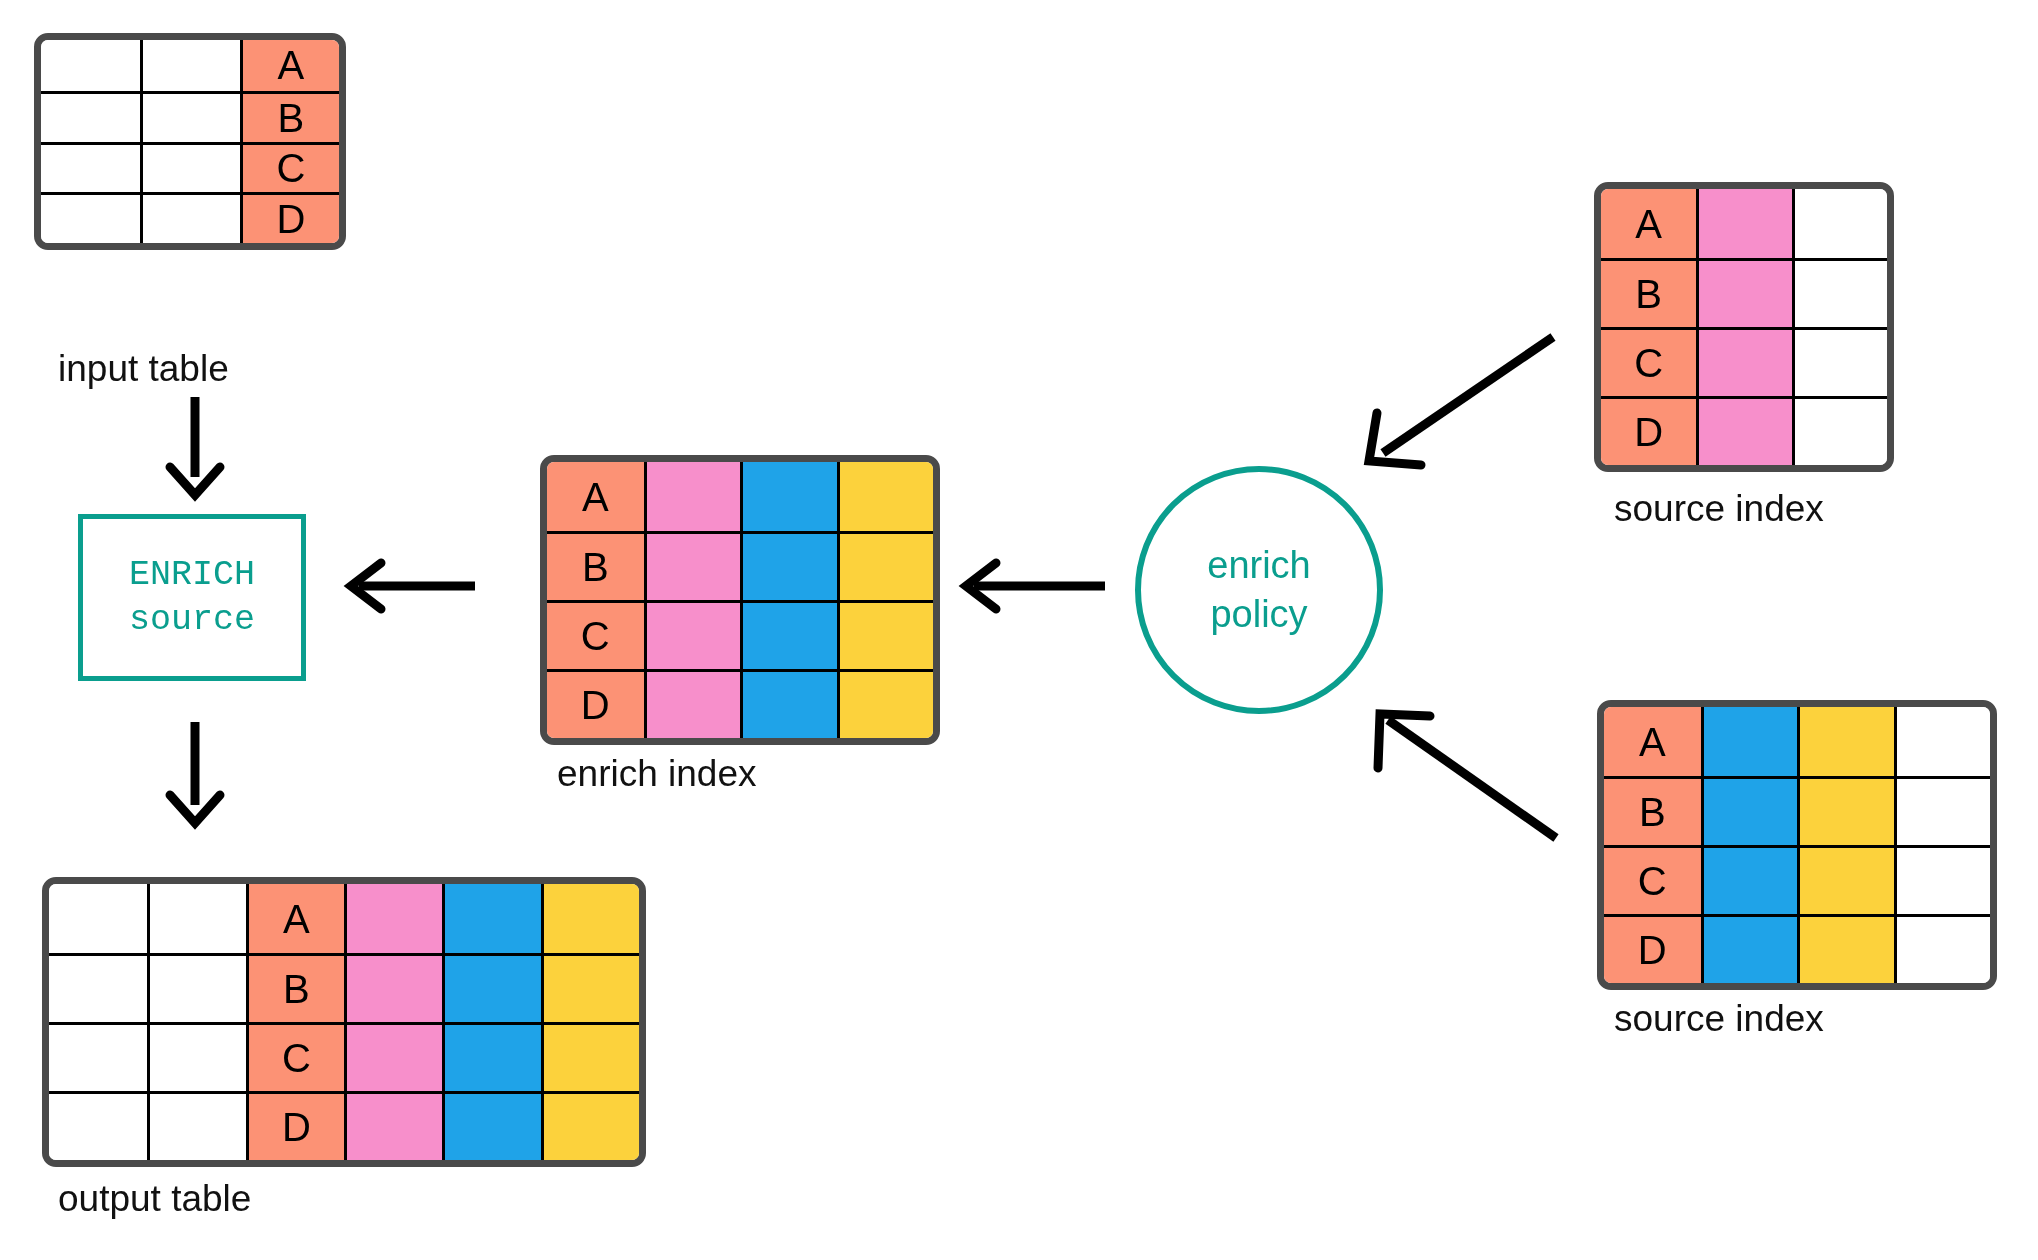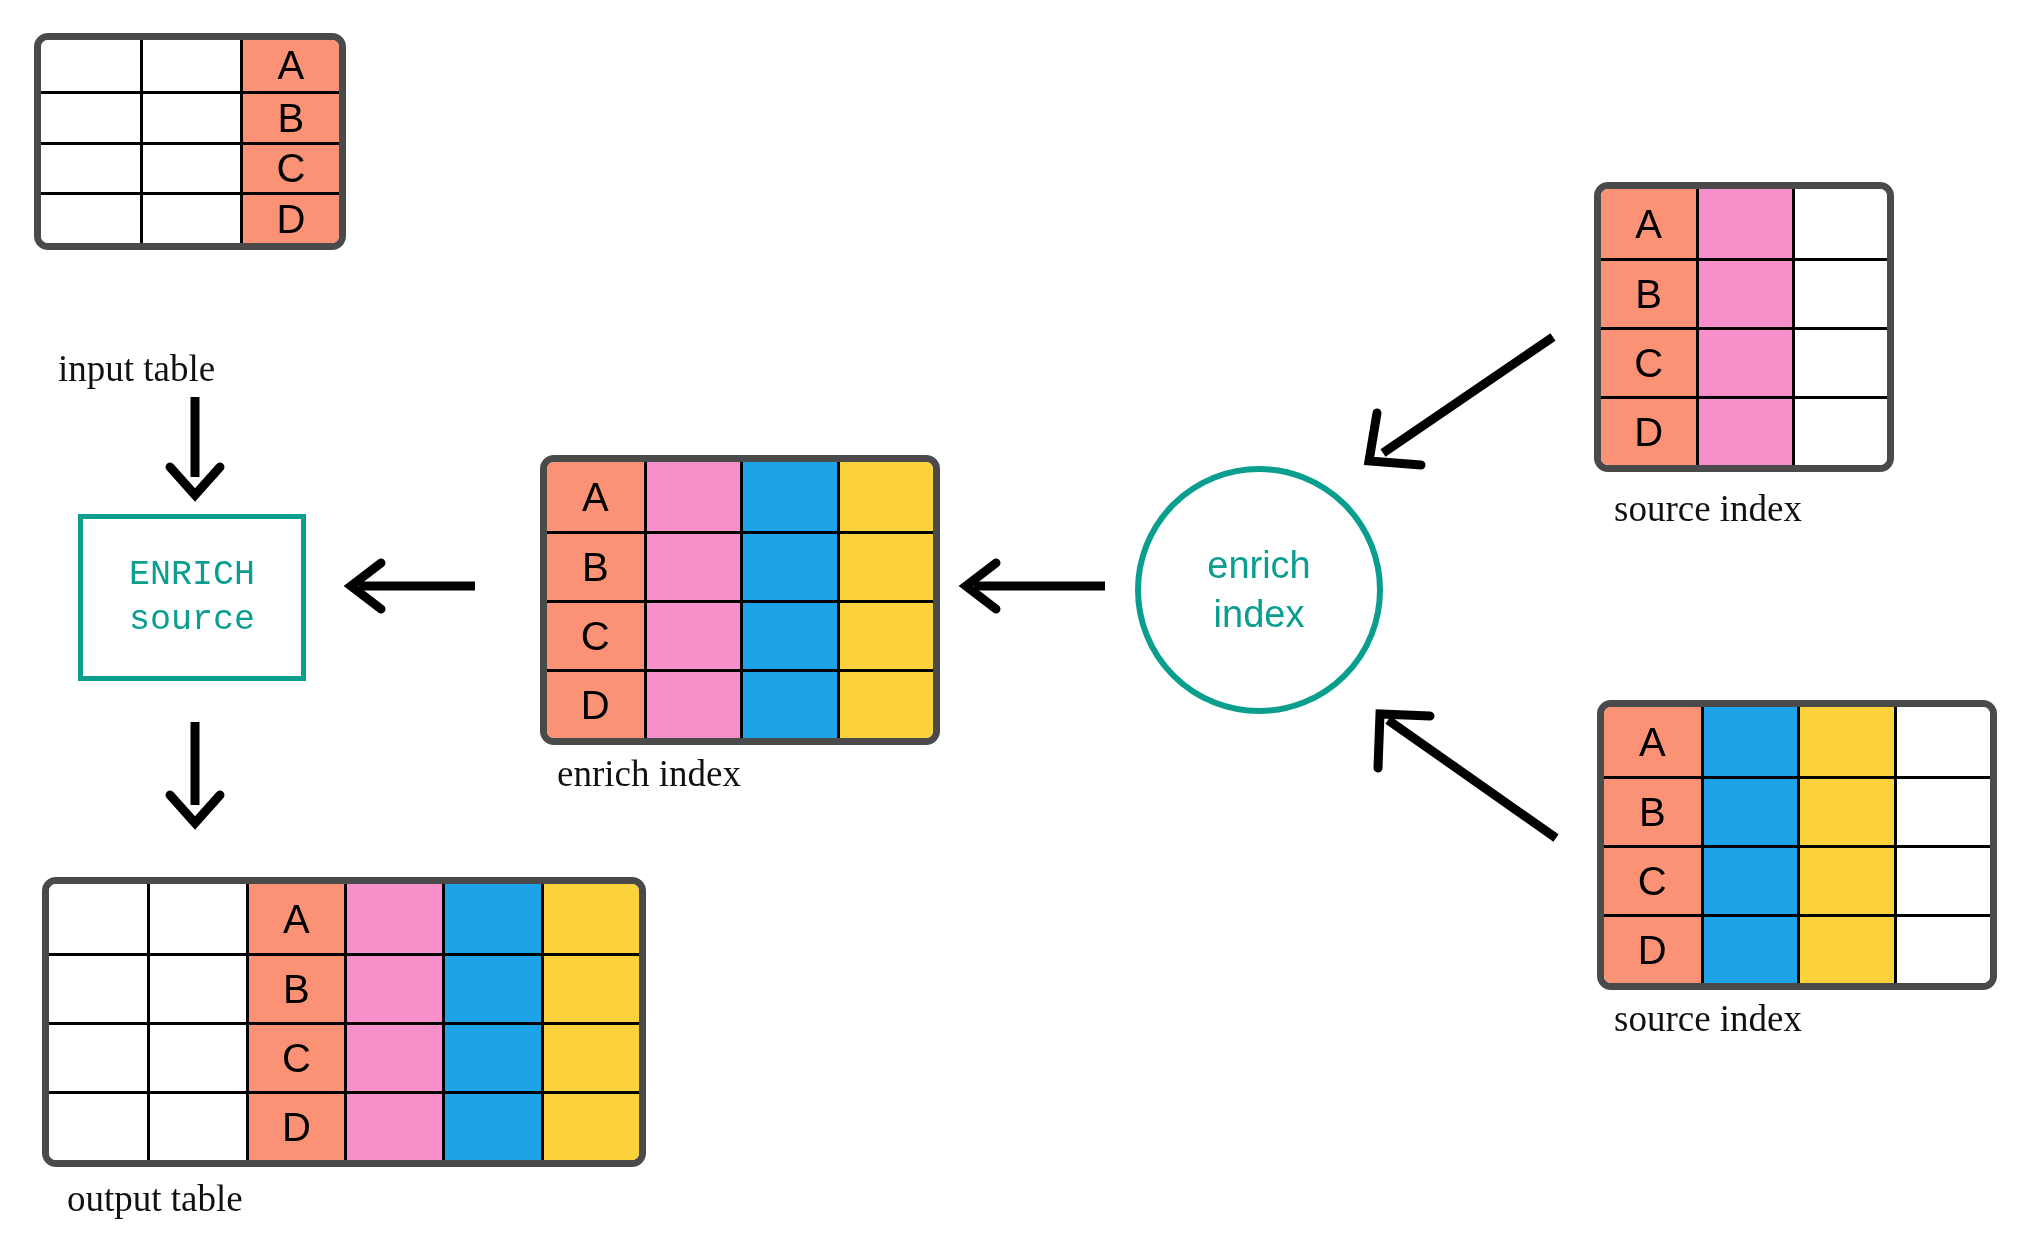--- a/index.html
+++ b/index.html
@@ -42,21 +42,21 @@
     font-family: "Liberation Sans", sans-serif;
     line-height: 1;
   }
   .tcell + .tcell {
     border-left: 3px solid #000000;
   }
   .caption {
     position: absolute;
     font-size: 37px;
     color: #111111;
-    font-family: Liberation Serif, serif;
+    font-family: Liberation Sans, sans-serif;
     white-space: nowrap;
     line-height: 1;
   }
   .cmd-box {
     position: absolute;
     box-sizing: border-box;
     border: 5px solid #0a9e8e;
     background: #ffffff;
     display: flex;
     flex-direction: column;
@@ -170,21 +170,21 @@
     </div>
   <div class="caption" style="left:557px; top:755px;">enrich index</div>
 
   <svg class="arrow-svg" style="left:960px; top:555px; width:150px; height:62px;" viewBox="0 0 150 62">
     <line x1="145" y1="31" x2="14" y2="31" stroke="#000000" stroke-width="9" stroke-linecap="butt"></line>
     <polyline points="36,8 6,31 36,54" fill="none" stroke="#000000" stroke-width="9" stroke-linecap="round" stroke-linejoin="miter"></polyline>
   </svg>
 
   <div class="policy-circle" id="policy-circle" style="left:1135px; top:466px; width:248px; height:248px;">
     <div class="policy-line">enrich</div>
-    <div class="policy-line">index</div>
+    <div class="policy-line">policy</div>
   </div>
 
   <svg class="arrow-svg" style="left:1355px; top:325px; width:210px; height:150px;" viewBox="0 0 210 150">
     <line x1="198" y1="12" x2="28" y2="128" stroke="#000000" stroke-width="9" stroke-linecap="butt"></line>
     <polyline points="22,88 14,136 66,140" fill="none" stroke="#000000" stroke-width="9" stroke-linecap="round" stroke-linejoin="miter"></polyline>
   </svg>
 
   <div class="table-box" id="tbl-src-top" style="left:1594px; top:182px; width:300px; height:290px;">
       <div class="trow" style="height: 25%;">
         <div class="tcell" style="width: 33.3333%; background: rgb(252, 146, 117);">A</div>
@@ -269,15 +269,15 @@
       </div>
       <div class="trow" style="height: 25%;">
         <div class="tcell" style="width: 16.6667%; background: rgb(255, 255, 255);"></div>
         <div class="tcell" style="width: 16.6667%; background: rgb(255, 255, 255);"></div>
         <div class="tcell" style="width: 16.6667%; background: rgb(252, 146, 117);">D</div>
         <div class="tcell" style="width: 16.6667%; background: rgb(247, 143, 203);"></div>
         <div class="tcell" style="width: 16.6667%; background: rgb(31, 163, 232);"></div>
         <div class="tcell" style="width: 16.6667%; background: rgb(252, 210, 60);"></div>
       </div>
     </div>
-  <div class="caption" style="left:67px; top:1180px;">output table</div>
+  <div class="caption" style="left:58px; top:1180px;">output table</div>
 
 </div>
 
 </body></html>

